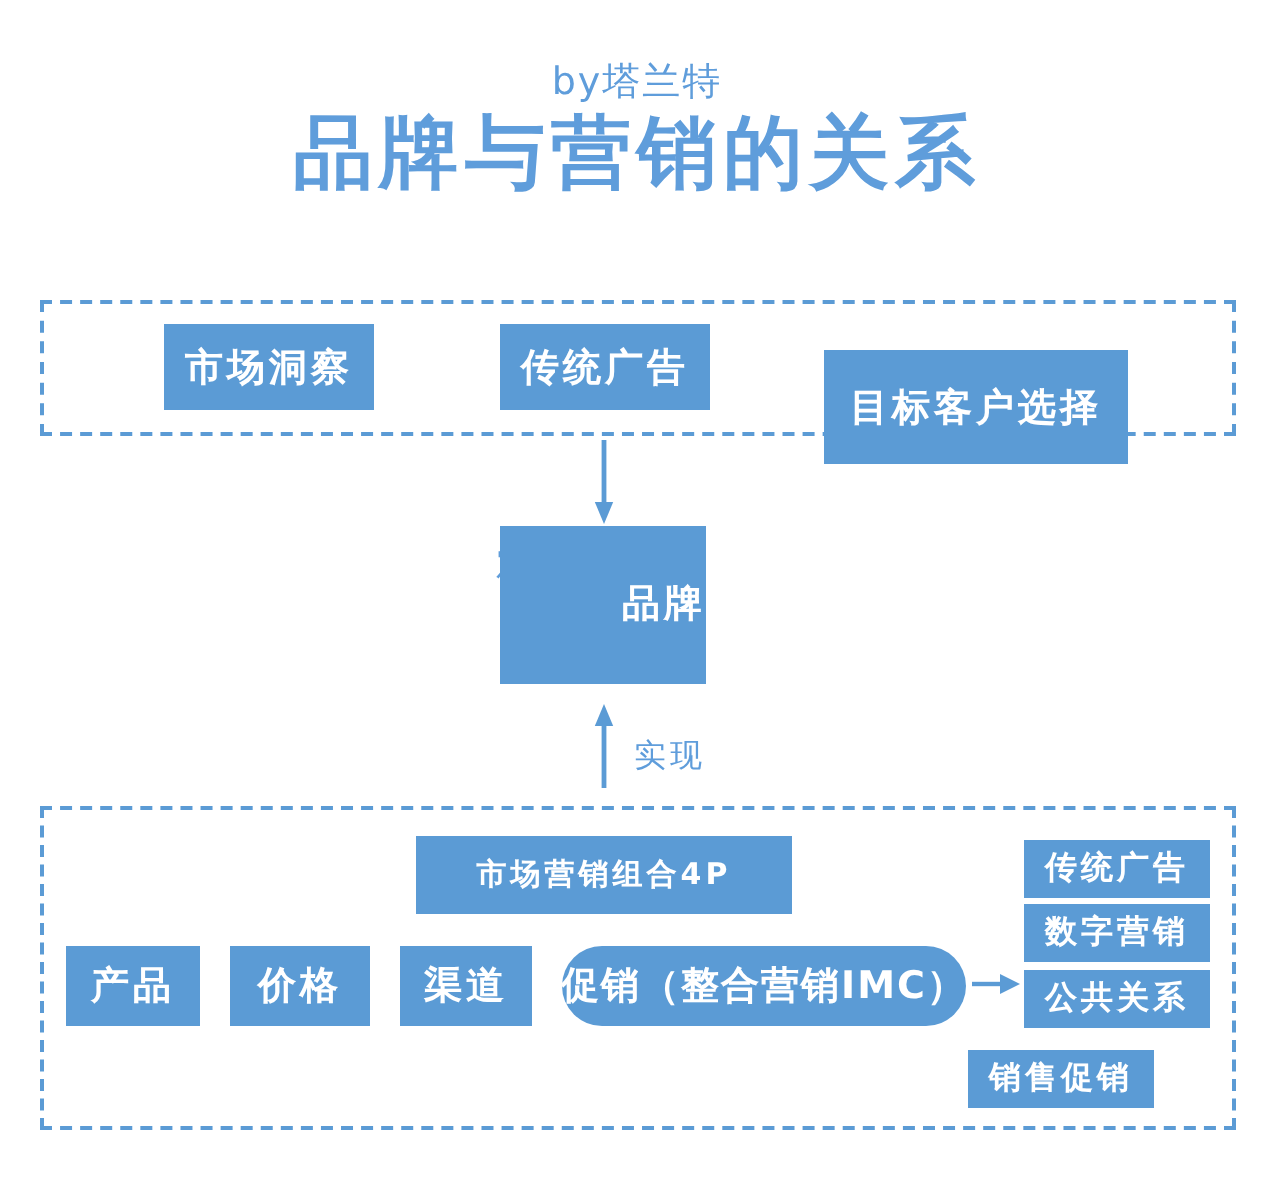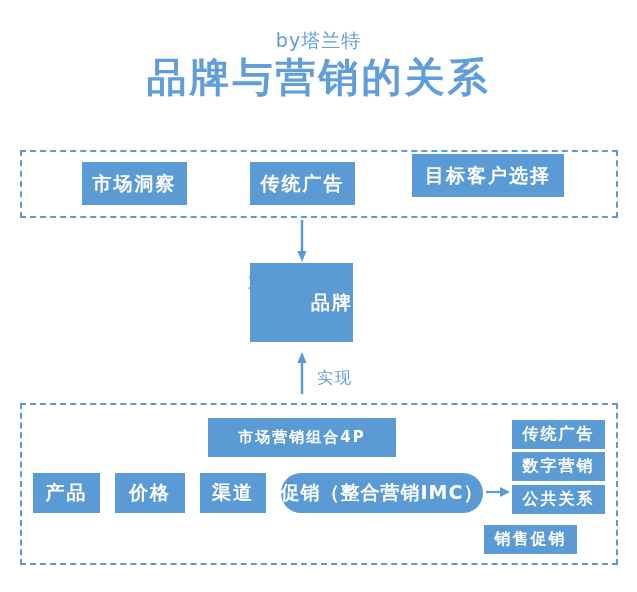--- a/index.html
+++ b/index.html
@@ -66,21 +66,21 @@
     justify-content: center;
     box-sizing: border-box;
     font-weight: bold;
     letter-spacing: 2px;
     white-space: nowrap;
   }
 
   
   #box-market-insight  { left: 82px;  top: 162px; width: 105px; height: 43px; font-size: 19px; }
   #box-customer-seg    { left: 250px; top: 162px; width: 105px; height: 43px; font-size: 19px; }
-  #box-target-select   { left: 412px; top: 154px; width: 152px; height: 43px; font-size: 19px; }
+  #box-target-select   { left: 412px; top: 175px; width: 152px; height: 57px; font-size: 19px; }
 
   
   #box-brand {
     left: 250px;
     top: 263px;
     width: 103px;
     height: 79px;
     font-size: 19px;
     flex-direction: column;
     line-height: 1.45;

